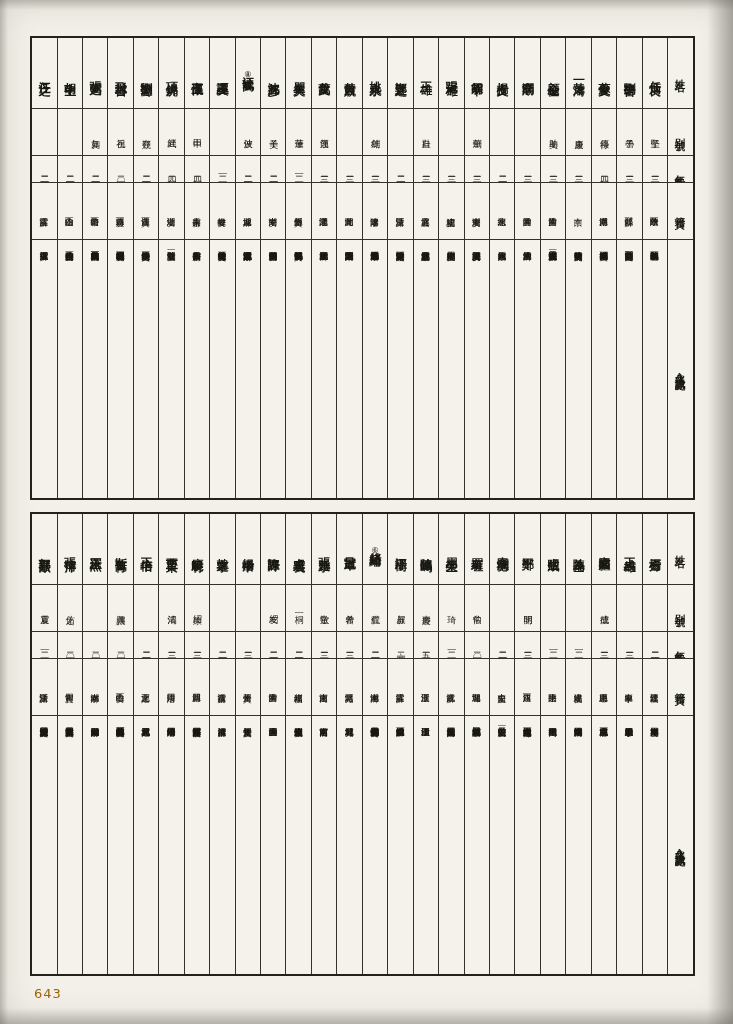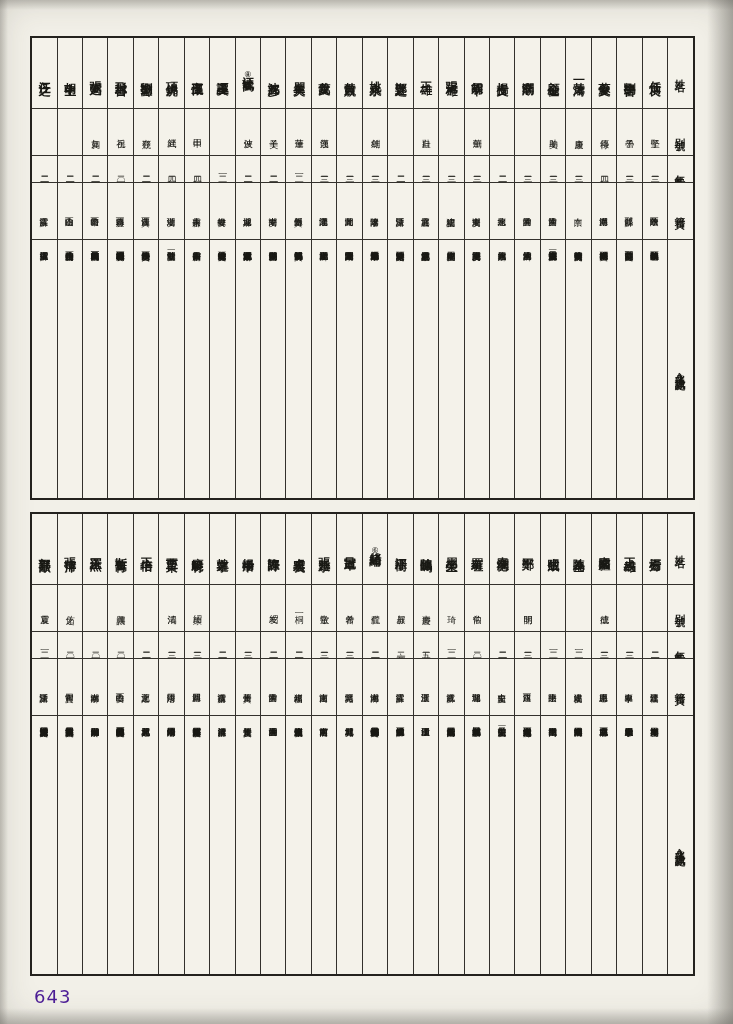--- a/index.html
+++ b/index.html
@@ -59,21 +59,21 @@
   .r-addr{flex:1 1 auto;font-size:8.5px;line-height:10.5px;
     justify-content:flex-start;padding-top:5px;padding-bottom:3px;}
   .r-addr.hdr{justify-content:center;padding-top:0;}
 
   .col-header .cell{font-size:10.5px;font-weight:bold;letter-spacing:2px;}
 
   .name-mark{font-size:8px;font-weight:normal;}
 
   .page-number{
     position:absolute;left:34px;top:986px;
-    font-size:18px;color:#4c1d95;letter-spacing:1px;
+    font-size:13px;color:#a16207;letter-spacing:1px;
   }
 </style>
 </head>
 <body>
 
 <div class="paper">
   <div class="vtable" id="table-top">
       <div class="col col-header">
         <div class="cell r-name">姓名</div>
         <div class="cell r-alias">別號</div>

